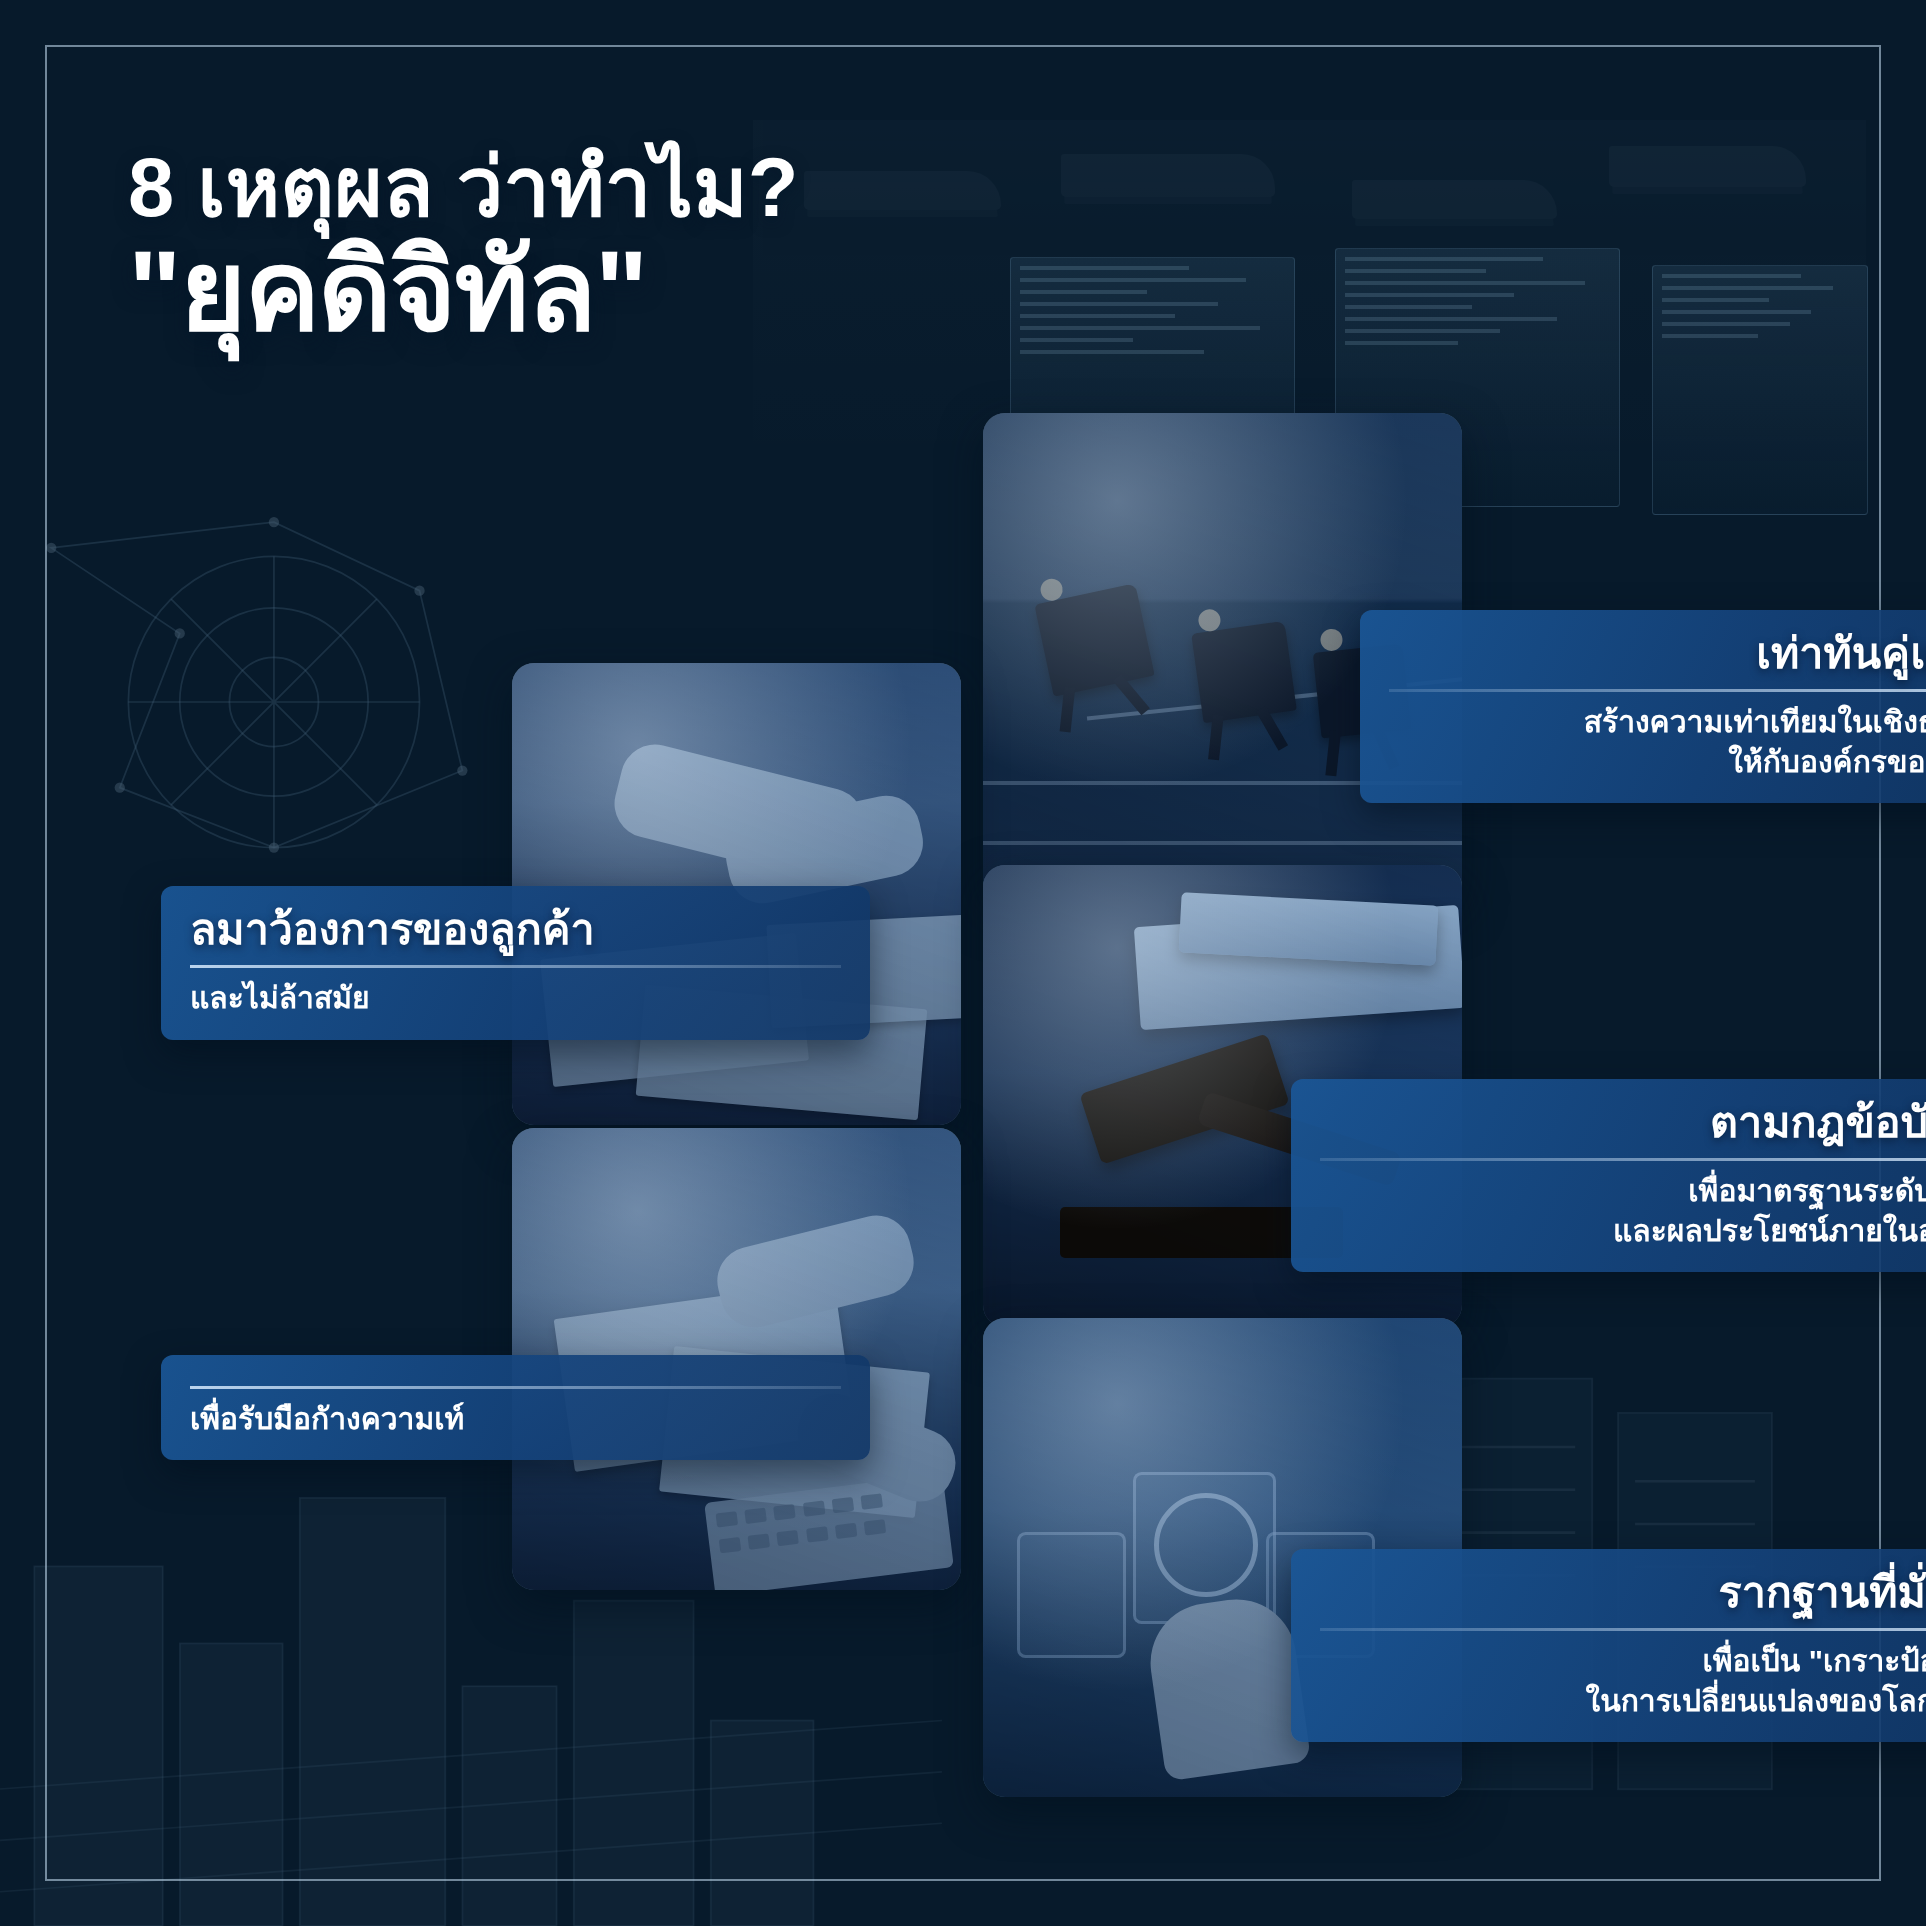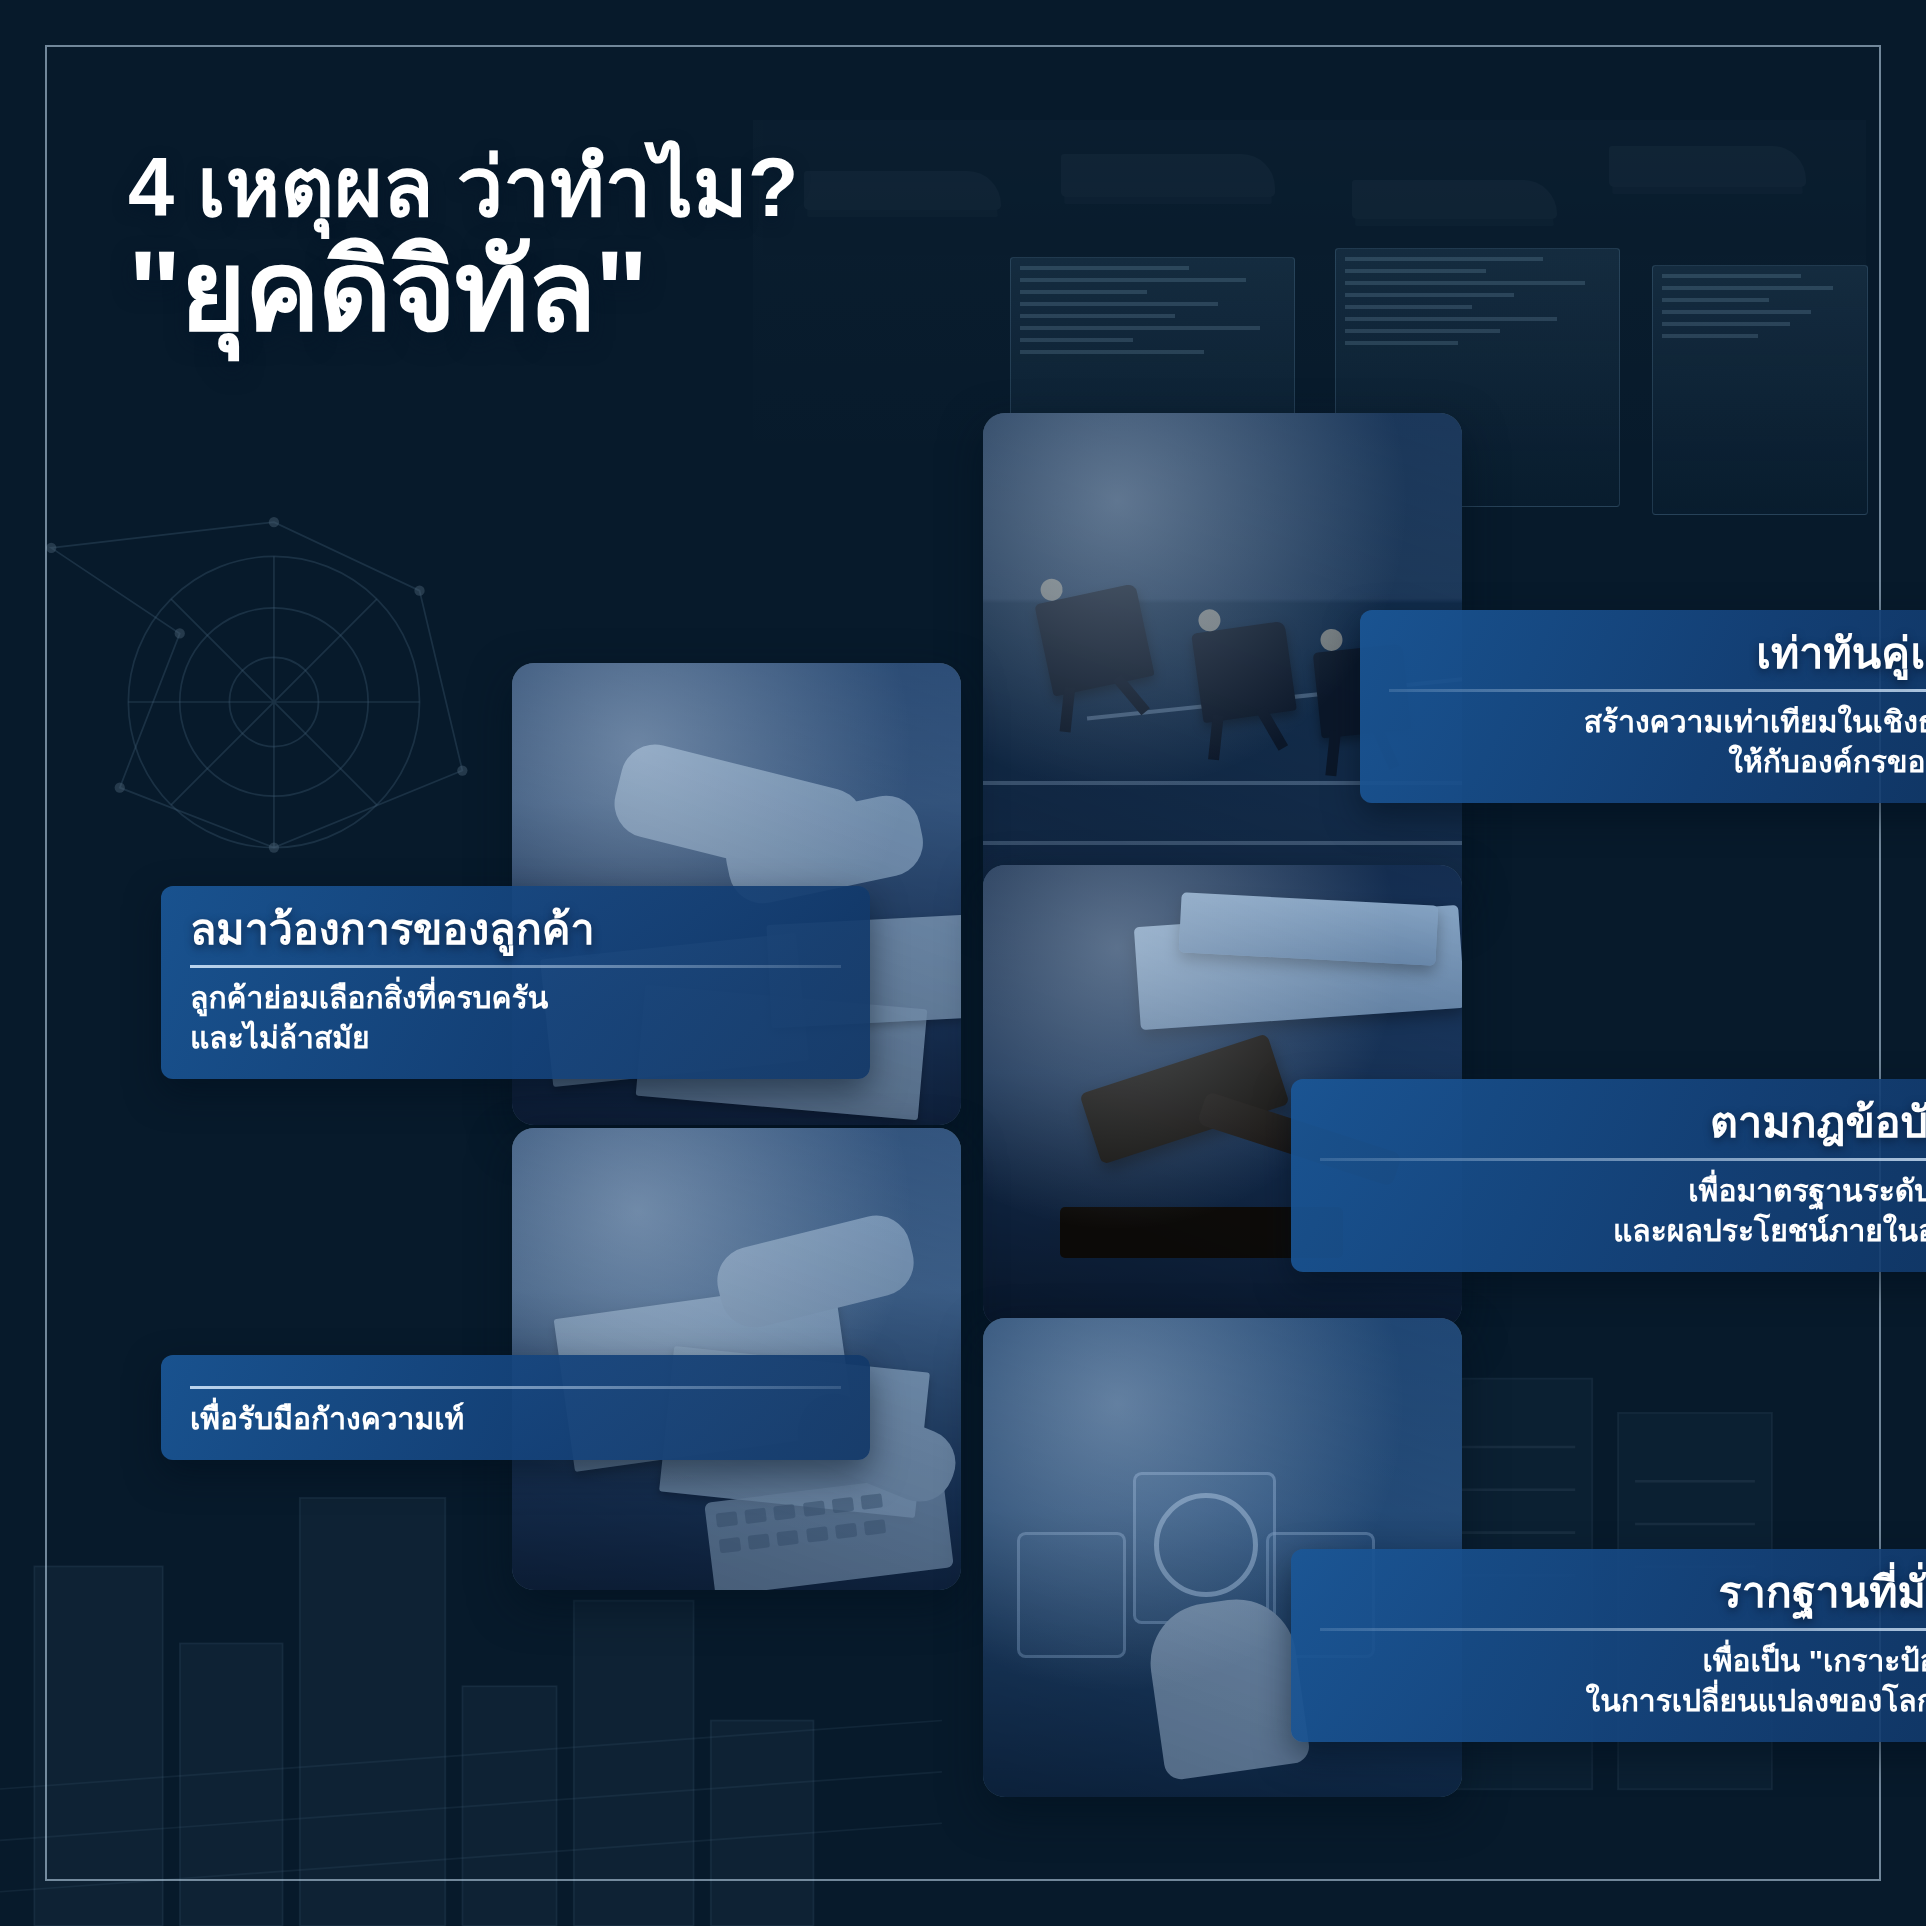--- a/index.html
+++ b/index.html
@@ -347,21 +347,21 @@
     <g stroke="rgba(190,225,255,0.25)" stroke-width="3">
       <path d="M60 140 H200 M60 190 H200 M60 240 H200 M60 290 H200 M60 340 H200"></path>
       <path d="M270 180 H410 M270 230 H410 M270 280 H410 M270 330 H410"></path>
       <path d="M480 220 H620 M480 270 H620 M480 320 H620"></path>
     </g>
   </svg>
 
   <div class="frame"></div>
 
   <div class="heading">
-    <div class="l1">4 เหตุผล ว่าทำไม?</div>
+    <div class="l1">8 เหตุผล ว่าทำไม?</div>
     <div class="l3">"ยุคดิจิทัล"</div>
   </div>
 
   <div class="card" id="card-compete">
     <div class="photo">
       <div class="ph-img scene">
         <div class="track-bg"></div>
         <div class="track-line" style="left:0; right:0; top:368px;"></div>
         <div class="track-line" style="left:0; right:0; top:428px;"></div>
         <div class="track-line" style="left:103px; top:283px; width:394px; transform:rotate(-6deg);"></div>
@@ -401,21 +401,20 @@
         <div class="paper" style="left:257px; top:257px; width:197px; height:103px; transform:rotate(-3deg);"></div>
         <div class="hand" style="left:103px; top:103px; width:248px; height:94px; transform:rotate(14deg);"></div>
         <div class="hand" style="left:214px; top:146px; width:197px; height:81px; transform:rotate(-12deg);"></div>
       </div>
       <div class="tint"></div>
       <div class="glow"></div>
     </div>
     <div class="label">
       <div class="title">ลมาว้องการของลูกค้า</div>
       <div class="rule"></div>
-      <div class="sub">ลูกค้าย่อมเลือกสิ่งที่ครบครัน</div>
       <div class="sub">และไม่ล้าสมัย</div>
     </div>
   </div>
 
   <div class="card" id="card-regulation">
     <div class="photo">
       <div class="ph-img scene">
         <div class="gavel-bg"></div>
         <div class="book" style="left:154px; top:51px; width:325px; height:103px; transform:rotate(-4deg); border-radius:5.1px;"></div>
         <div class="book" style="left:197px; top:34px; width:257px; height:60px; transform:rotate(3deg); border-radius:5.1px;"></div>

